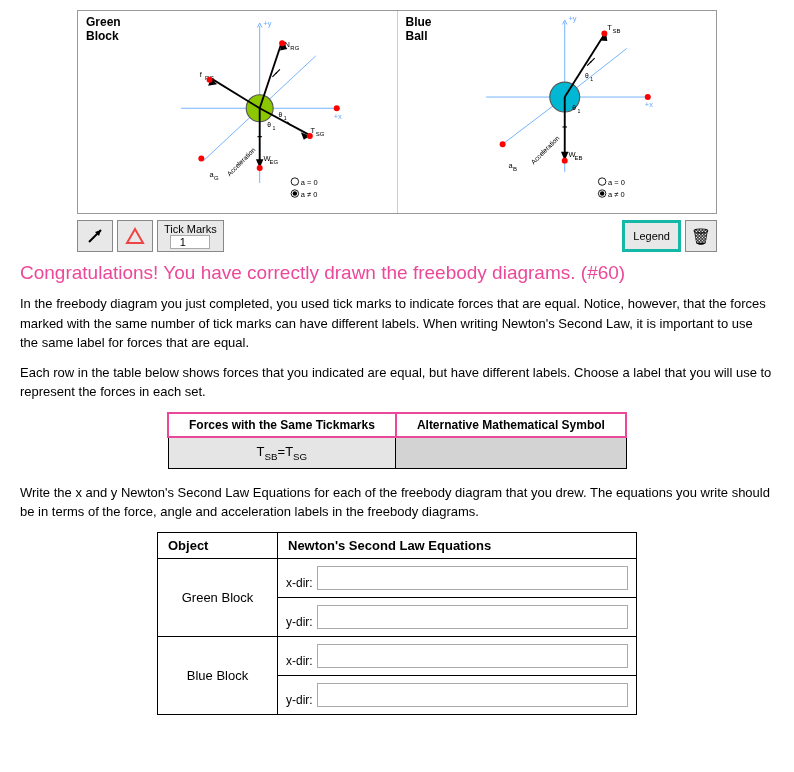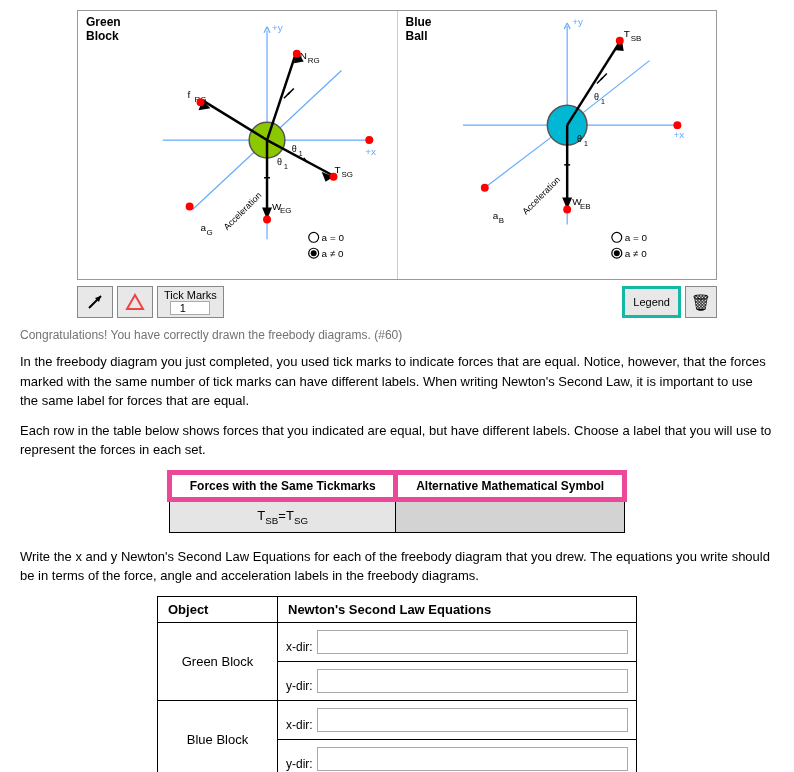--- a/index.html
+++ b/index.html
@@ -13,21 +13,21 @@
       padding: 10px 20px;
     }
 
     
     .diagram-container {
       border: 1px solid #999;
       width: 640px;
       margin: 0 auto 6px auto;
       background: #fff;
       position: relative;
-      height: 270px;
+      height: 204px;
       display: flex;
     }
     .diagram-half {
       flex: 1;
       position: relative;
       border-right: 1px solid #ccc;
       overflow: hidden;
     }
     .diagram-half:last-child { border-right: none; }
     .diagram-label {
@@ -94,40 +94,40 @@
       background: #e8e8e8;
       display: flex;
       align-items: center;
       justify-content: center;
       cursor: pointer;
       font-size: 16px;
     }
 
     
     .congrats {
-      color: #737373;
-      font-size: 12px;
+      color: #ec4899;
+      font-size: 19px;
       margin-bottom: 10px;
     }
 
     
     .body-text {
       font-size: 13px;
       line-height: 1.5;
       margin-bottom: 10px;
     }
 
     
     .table-forces {
       border-collapse: collapse;
       margin: 0 auto 14px auto;
       width: 460px;
     }
     .table-forces th {
-      border: 5px solid #ec4899;
+      border: 2px solid #ec4899;
       padding: 4px 12px;
       text-align: center;
       font-size: 12px;
       font-weight: bold;
       background: #fff;
     }
     .table-forces td {
       border: 1px solid #000;
       padding: 6px 12px;
       text-align: center;

